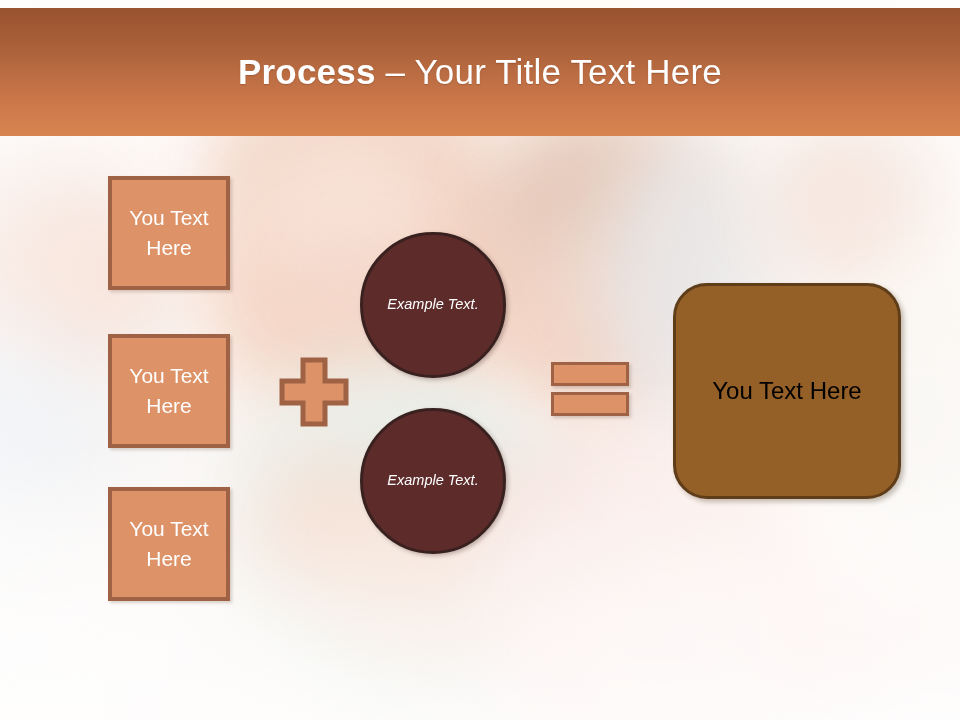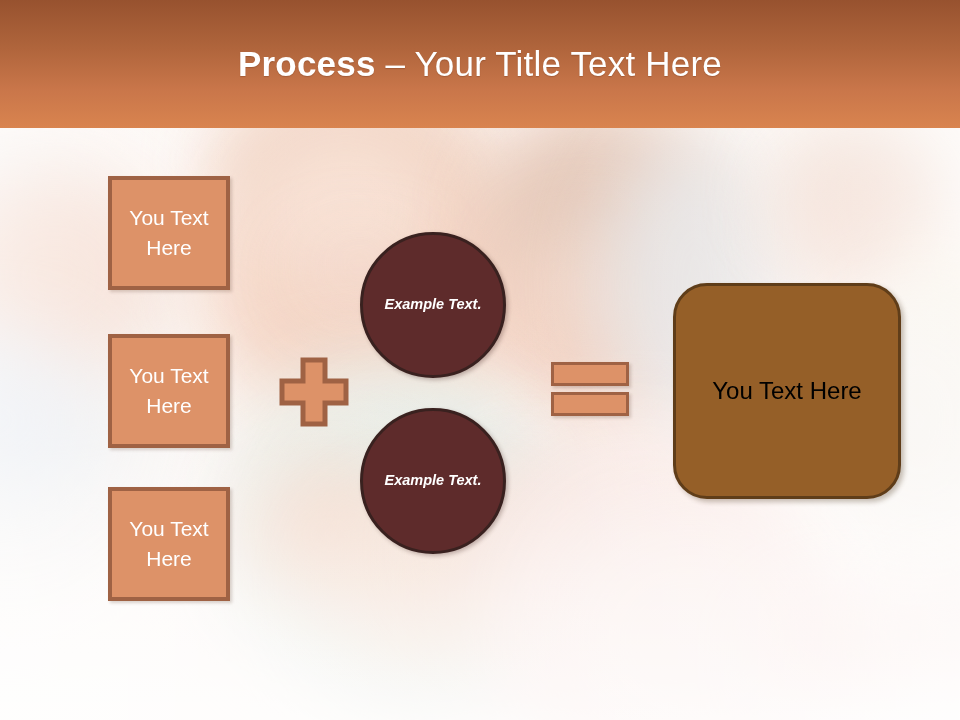--- a/index.html
+++ b/index.html
@@ -156,21 +156,21 @@
         rgba(255,255,255,0.48) 0%,
         rgba(255,255,255,0.10) 22%,
         rgba(255,255,255,0.06) 60%,
         rgba(255,255,255,0.32) 86%,
         rgba(255,255,255,0.50) 100%);
   }
 
   
   #title-bar {
     position: absolute;
-    left: 0; top: 0;
+    left: 0; top: 8px;
     width: 960px; height: 128px;
     background: linear-gradient(to bottom, #97522f 0%, #b0653c 38%, #c9764a 70%, #d9844f 100%);
     display: flex;
     align-items: center;
     justify-content: center;
   }
   #title-text {
     color: #ffffff;
     font-size: 35px;
     letter-spacing: .2px;
@@ -207,21 +207,21 @@
     position: absolute;
     left: 360px;
     width: 140px;
     height: 140px;
     border-radius: 50%;
     background: #5e2b2b;
     border: 3px solid #39211f;
     box-sizing: content-box;
     color: #ffffff;
     font-size: 14.5px;
-    font-weight: bold;
+    font-weight: normal;
     font-style: italic;
     line-height: 1.5;
     text-align: center;
     display: flex;
     align-items: center;
     justify-content: center;
     box-shadow: 2px 2px 4px rgba(60,30,25,.3);
   }
   #circle-1 { top: 232px; }
   #circle-2 { top: 408px; }

